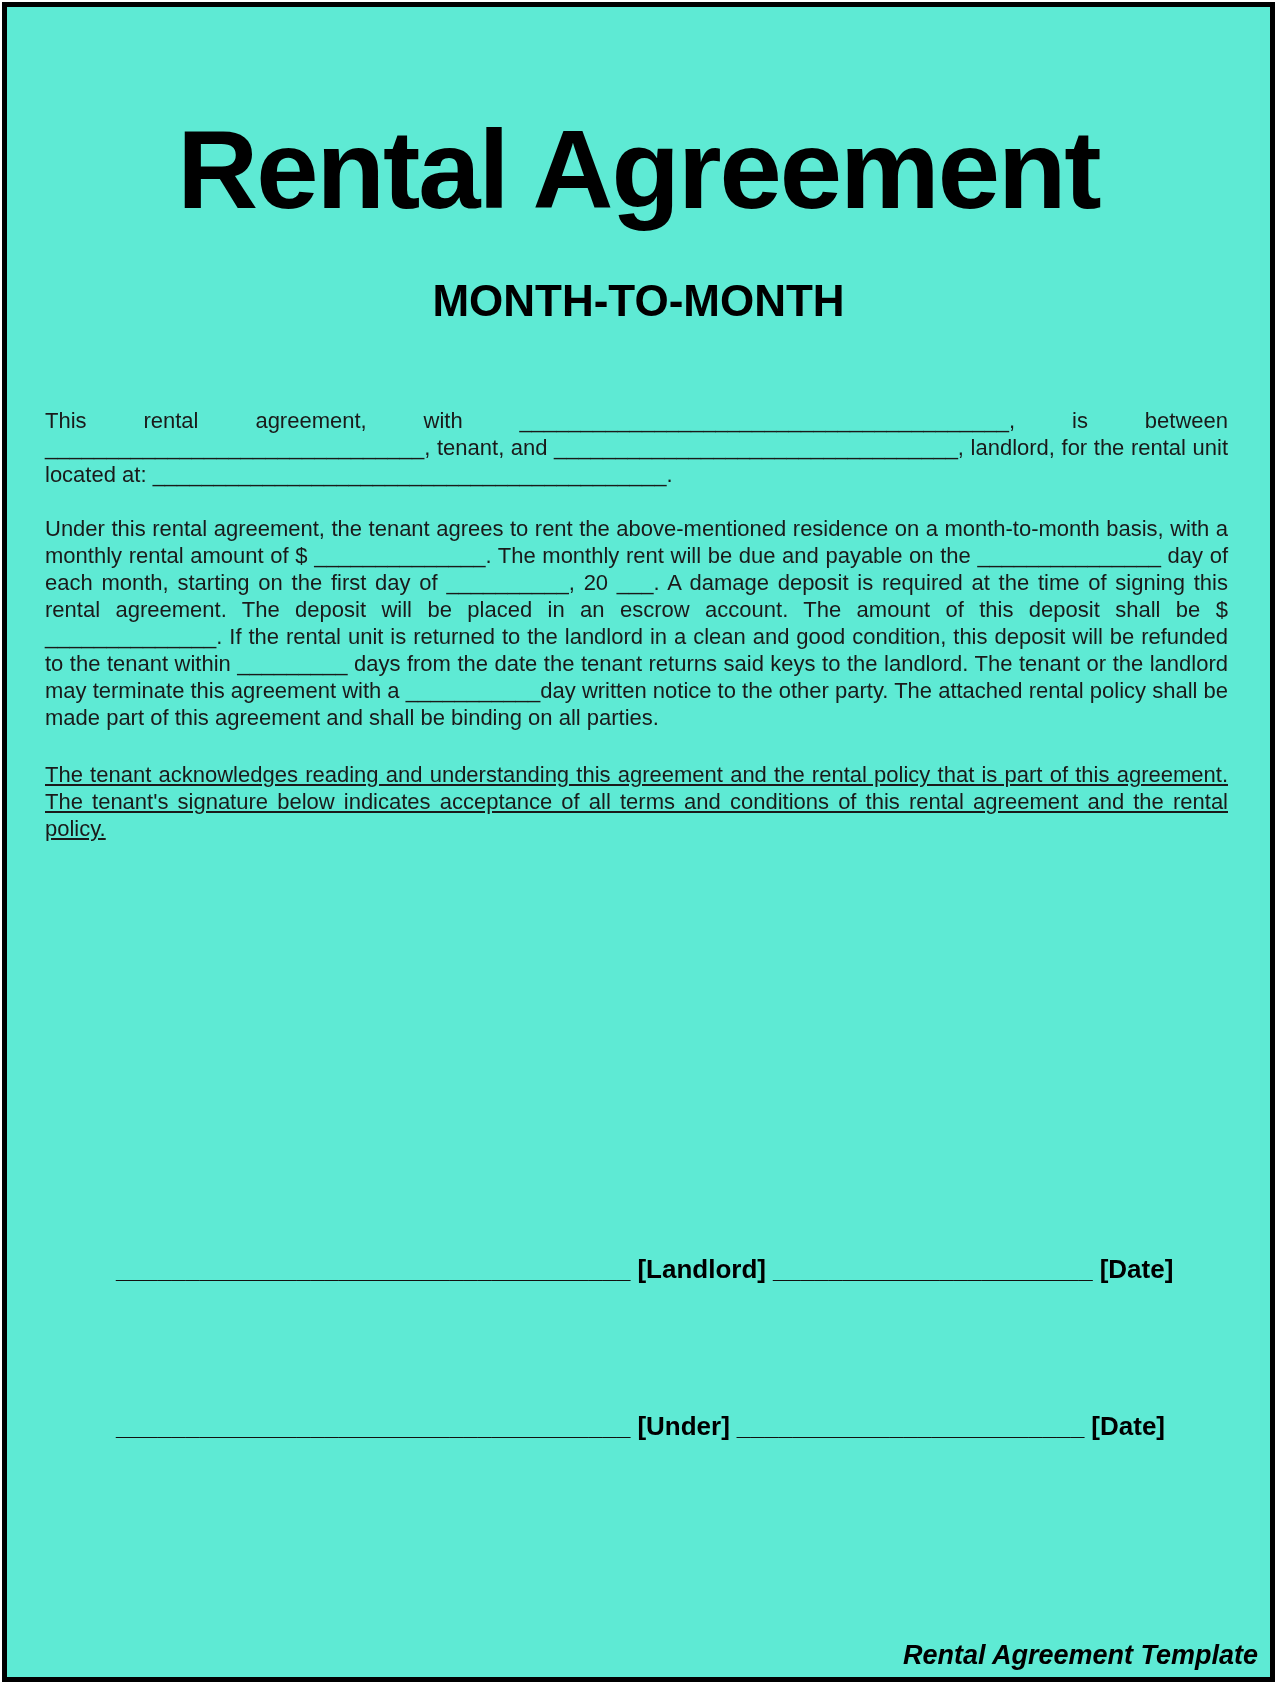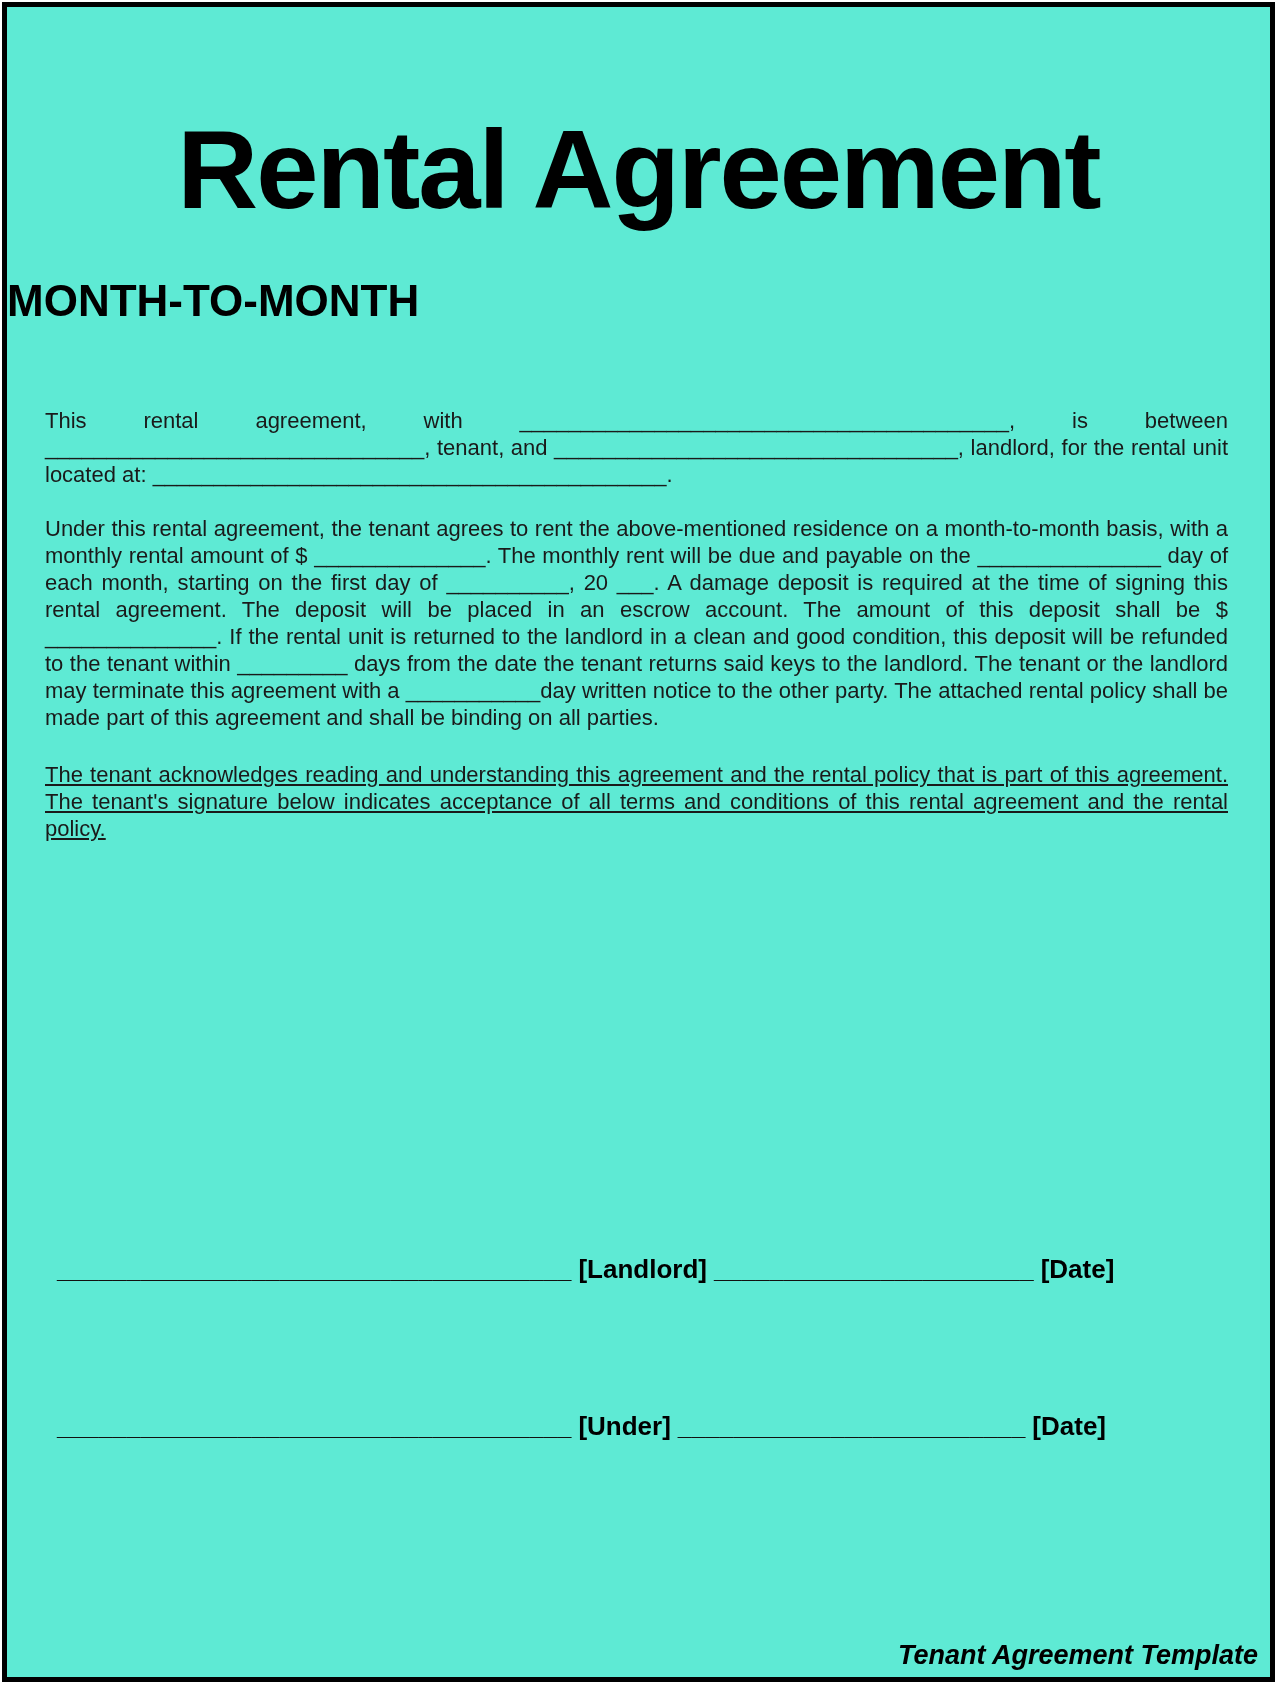--- a/index.html
+++ b/index.html
@@ -28,39 +28,39 @@
     margin: 104px 0 0 0;
     text-align: center;
     font-size: 112px;
     line-height: 1.05;
     font-weight: bold;
     letter-spacing: -2px;
     color: #000000;
   }
   .subtitle {
     margin: 48px 0 0 0;
-    text-align: left;
+    text-align: center;
     font-size: 44px;
     line-height: 1.1;
     font-weight: bold;
     color: #000000;
   }
   .body-para {
     font-size: 22px;
     line-height: 27px;
     text-align: justify;
     color: #1a1a1a;
     margin: 0;
     padding: 0 42px 0 38px;
   }
   .para1 { margin-top: 82px; }
   .para2 { margin-top: 27px; }
   .para3 { margin-top: 30px; text-decoration: underline; }
   .sig-row {
-    padding-left: 50px;
+    padding-left: 109px;
     font-weight: bold;
     font-size: 25px;
     color: #111111;
     white-space: nowrap;
   }
   .sig-landlord { margin-top: 412px; }
   .sig-tenant { margin-top: 126px; }
   .sig-label {
     font-size: 26px;
     color: #000000;
@@ -100,15 +100,15 @@
     <span class="sig-label">[Date]</span>
   </div>
 
   <div class="sig-row sig-tenant">
     <span class="sig-blank">_____________________________________</span>
     <span class="sig-label">[Under]</span>
     <span class="sig-blank">_________________________</span>
     <span class="sig-label">[Date]</span>
   </div>
 
-  <div class="footer">Tenant Agreement Template</div>
+  <div class="footer">Rental Agreement Template</div>
 
 </div>
 
 </body></html>

